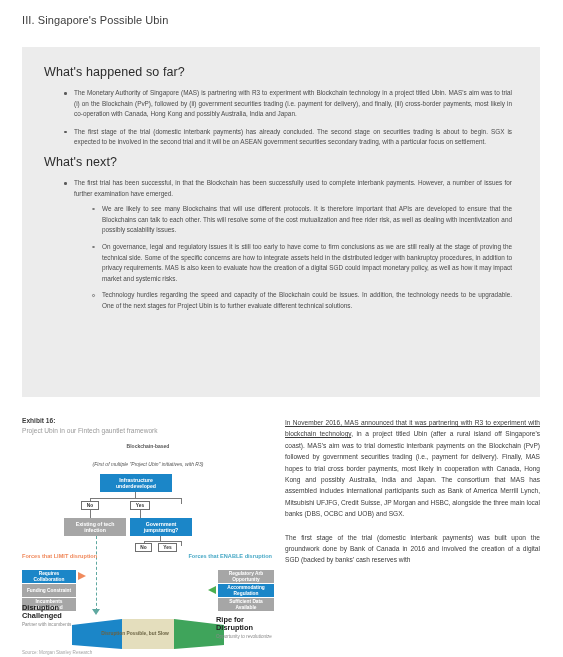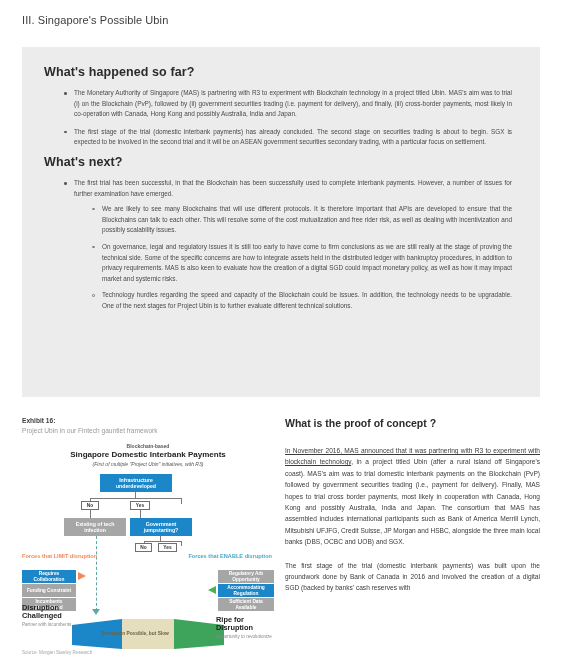--- a/index.html
+++ b/index.html
@@ -21,21 +21,21 @@
 
   
   .panel{
     position:absolute;left:22px;top:47px;
     width:518px;height:350px;
     background:#ececec;
   }
   .panel-inner{padding:18px 20px 0 22px;}
   .panel h2{
     margin:0 0 9px 0;
-    font-size:12.5px;font-weight:700;color:#2b2b2b;
+    font-size:12.5px;font-weight:400;color:#2b2b2b;
     letter-spacing:.1px;
   }
   .panel h2.second{margin-top:0;}
   ul.lv1{margin:0;padding:0 8px 0 20px;list-style:none;}
   ul.lv1>li{
     position:relative;padding-left:10px;margin-bottom:7px;
     font-size:6.4px;line-height:10.6px;color:#4a4a4a;text-align:justify;
   }
   ul.lv1>li:before{
     content:"";position:absolute;left:0;top:4px;
@@ -153,21 +153,20 @@
     </div>
   </div>
 
   <div class="exhibit">
     <div class="ex-label">Exhibit 16:</div>
     <div class="ex-sub">Project Ubin in our Fintech gauntlet framework</div>
 
     <div class="chart">
 
       <div class="c-t1">Blockchain-based</div>
-      <div class="c-t2">Singapore Domestic Interbank Payments</div>
       <div class="c-t3">(First of multiple "Project Ubin" initiatives, with R3)</div>
 
       <div class="node n-blue" style="left:78px;top:31px;width:72px;height:18px;">Infrastructure underdeveloped</div>
 
       <div class="ln" style="left:113px;top:49px;width:1px;height:6px;"></div>
       <div class="ln" style="left:68px;top:55px;width:92px;height:1px;"></div>
       <div class="ln" style="left:68px;top:55px;width:1px;height:6px;"></div>
       <div class="ln" style="left:159px;top:55px;width:1px;height:6px;"></div>
 
       <div class="yn" style="left:59px;top:58px;width:18px;height:9px;">No</div>
@@ -217,18 +216,17 @@
       <div class="verdict" style="right:0;top:173px;width:58px;">
         <span>Ripe for Disruption</span>
         <small>Opportunity to revolutionize</small>
       </div>
 
       <div class="src">Source: Morgan Stanley Research</div>
     </div>
   </div>
 
   <div class="rcol">
-    <h3>What is the proof of concept ?</h3>
     <p><span class="u">In November 2016, MAS announced that it was partnering with R3 to experiment with blockchain technology</span><span>, in a project titled Ubin (after a rural island off Singapore's coast). MAS's aim was to trial domestic interbank payments on the Blockchain (PvP) followed by government securities trading (i.e., payment for delivery). Finally, MAS hopes to trial cross border payments, most likely in cooperation with Canada, Hong Kong and possibly Australia, India and Japan. The consortium that MAS has assembled includes international participants such as Bank of America Merrill Lynch, Mitsubishi UFJFG, Credit Suisse, JP Morgan and HSBC, alongside the three main local banks (DBS, OCBC and UOB) and SGX.</span></p>
     <p>The first stage of the trial (domestic interbank payments) was built upon the groundwork done by Bank of Canada in 2016 and involved the creation of a digital SGD (backed by banks' cash reserves with</p>
   </div>
 
 </div>
 
 </body></html>

